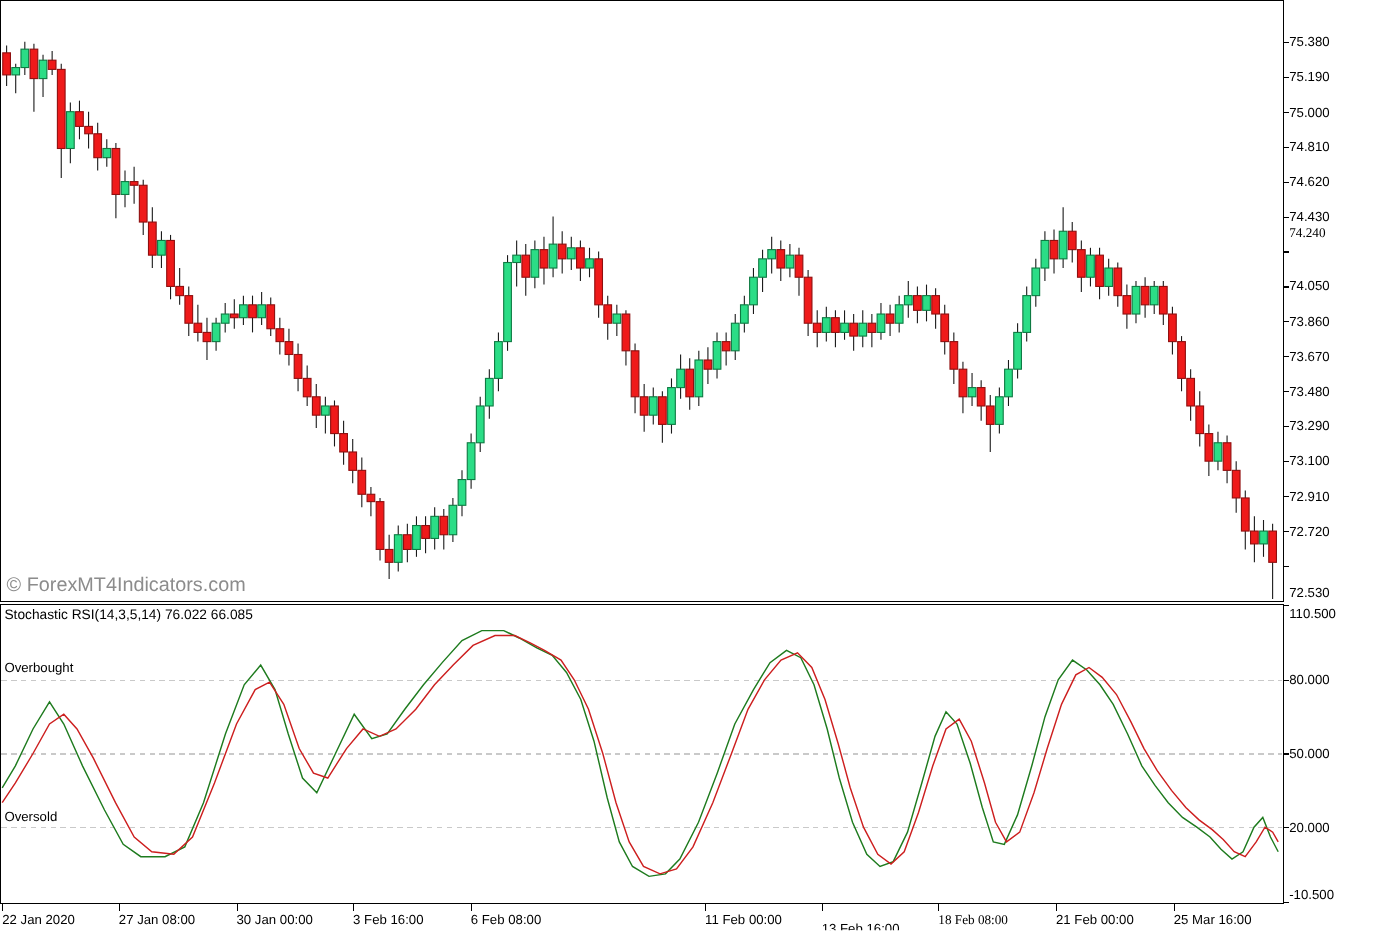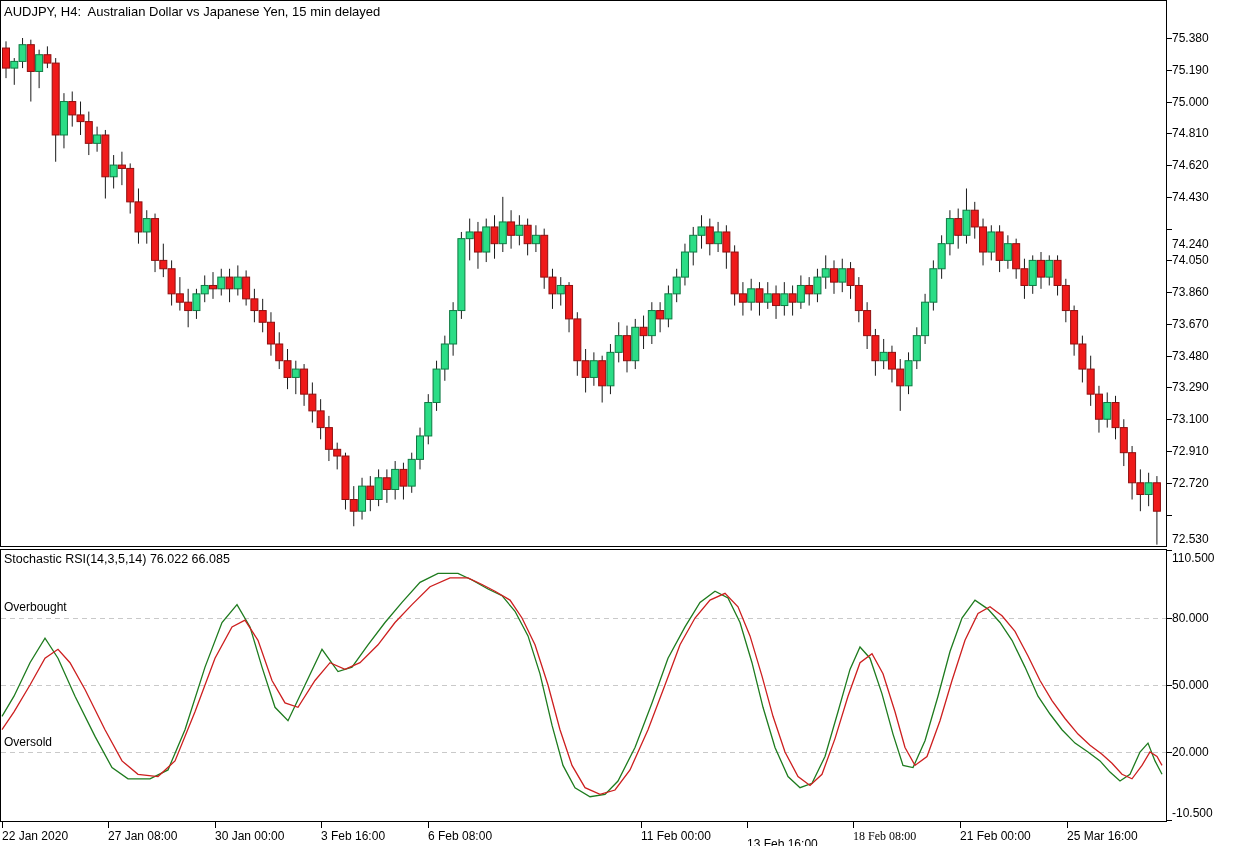--- a/index.html
+++ b/index.html
@@ -343,33 +343,33 @@
       <line x1="853.5" y1="821" x2="853.5" y2="828" stroke="#000000" shape-rendering="crispEdges"></line>
       <line x1="960.5" y1="821" x2="960.5" y2="828" stroke="#000000" shape-rendering="crispEdges"></line>
       <line x1="1067.5" y1="821" x2="1067.5" y2="828" stroke="#000000" shape-rendering="crispEdges"></line>
     </svg>
 
   <div class="main-chart-hit abs" style="left:0;top:0;width:1166px;height:547px;"></div>
   <div class="ind-hit abs" style="left:0;top:549px;width:1166px;height:273px;"></div>
   <div class="abs" style="left:1166px;top:0;width:90px;height:822px;"></div>
   <div class="abs" style="left:0;top:822px;width:1256px;height:24px;"></div>
 
-  <div class="abs chart-title">AUDJPY, H4:  Australian Dollar vs Japanese Yen, 15 min delayed</div>
+  <div class="abs watermark">© ForexMT4Indicators.com</div>
   <div class="abs ind-title">Stochastic RSI(14,3,5,14) 76.022 66.085</div>
   <div class="abs zone-label" style="left:4px;top:600px;">Overbought</div>
   <div class="abs zone-label" style="left:4px;top:735px;">Oversold</div>
 
   <div id="labels">
       <div class="axis-label" style="left: 1172px; top: 31px;">75.380</div>
       <div class="axis-label" style="left: 1172px; top: 62.77px;">75.190</div>
       <div class="axis-label" style="left: 1172px; top: 94.54px;">75.000</div>
       <div class="axis-label" style="left: 1172px; top: 126.31px;">74.810</div>
       <div class="axis-label" style="left: 1172px; top: 158.08px;">74.620</div>
       <div class="axis-label" style="left: 1172px; top: 189.85px;">74.430</div>
-      <div class="axis-label" style="left: 1172px; top: 237px;">74.240</div>
+      <div class="axis-label" style="left: 1172px; top: 204px; font-family: Liberation Serif, serif;">74.240</div>
       <div class="axis-label" style="left: 1172px; top: 253.39px;">74.050</div>
       <div class="axis-label" style="left: 1172px; top: 285.16px;">73.860</div>
       <div class="axis-label" style="left: 1172px; top: 316.93px;">73.670</div>
       <div class="axis-label" style="left: 1172px; top: 348.7px;">73.480</div>
       <div class="axis-label" style="left: 1172px; top: 380.47px;">73.290</div>
       <div class="axis-label" style="left: 1172px; top: 412.24px;">73.100</div>
       <div class="axis-label" style="left: 1172px; top: 444.01px;">72.910</div>
       <div class="axis-label" style="left: 1172px; top: 475.78px;">72.720</div>
       <div class="axis-label" style="left: 1172px; top: 507.55px; margin-top: 24px;">72.530</div>
       <div class="axis-label" style="left: 1172px; top: 551px;">110.500</div>

